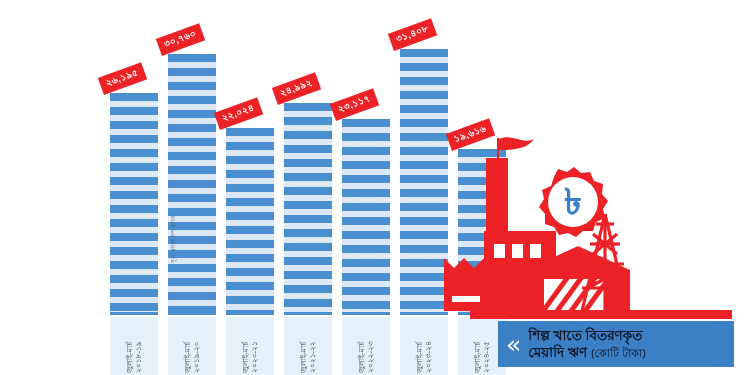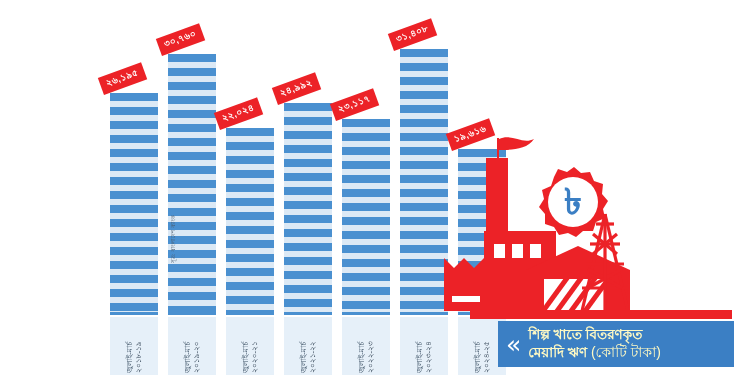--- a/index.html
+++ b/index.html
@@ -96,23 +96,23 @@
     background:#3b7fc4;
     display:flex;align-items:center;
     padding-left:6px;
     box-sizing:border-box;
   }
   #chev{
     color:#ffffff;font-size:25px;line-height:1;
     margin-right:7px;margin-left:2px;
     font-family:"DejaVu Sans", sans-serif;
   }
-  #caption-text{color:#fef9c3;}
+  #caption-text{color:#0f172a;}
   #caption-title{font-size:13.5px;font-weight:bold;line-height:1.28;}
-  #caption-unit{font-size:14px;font-weight:normal;}
+  #caption-unit{font-size:11px;font-weight:normal;}
   .redstrip{
     position:absolute;left:470px;bottom:56px;
     width:262px;height:9px;background:#ec2227;
   }
 </style>
 </head>
 <body>
 
 <div id="chart-root">
 

